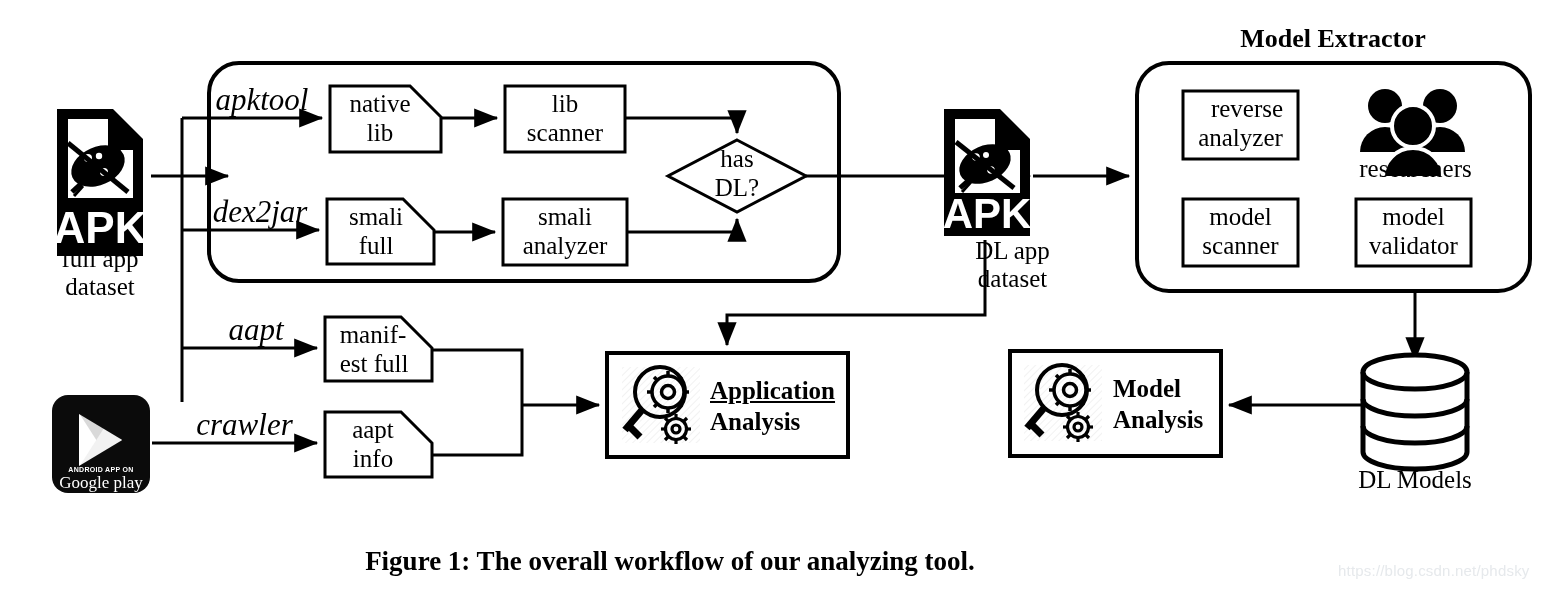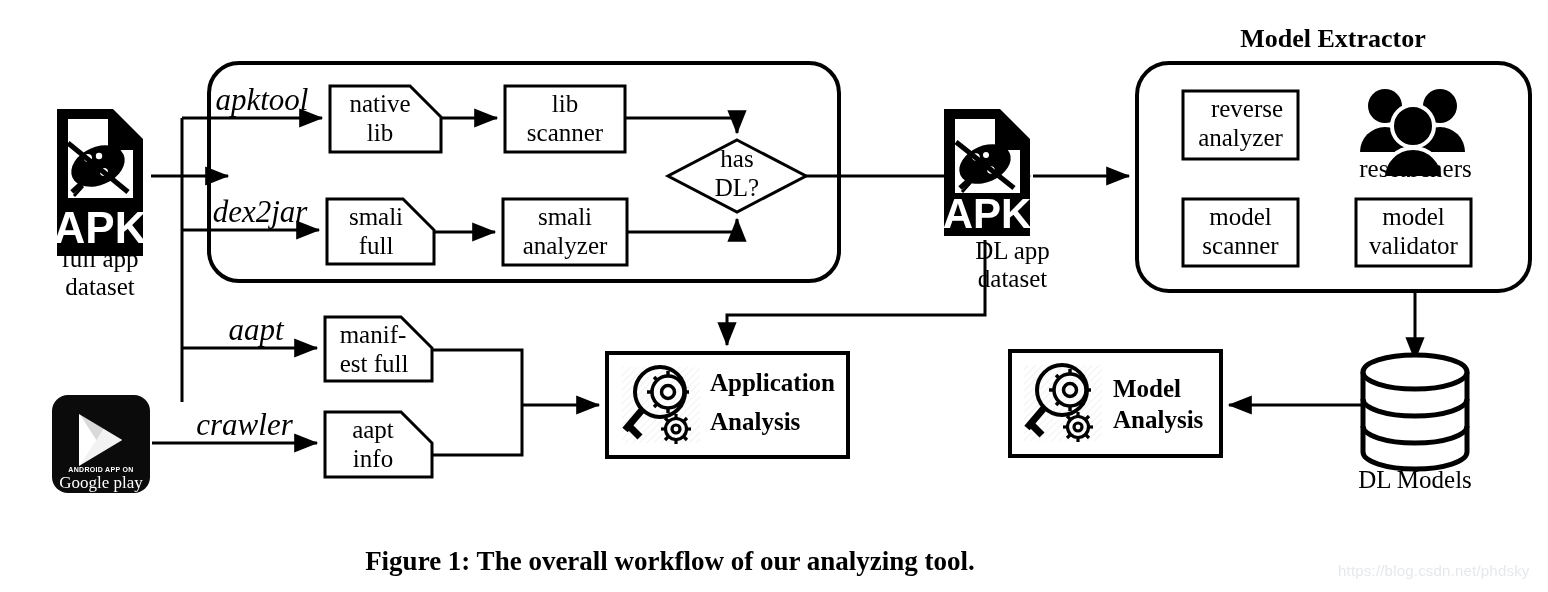--- a/index.html
+++ b/index.html
@@ -330,21 +330,21 @@
 
   <div class="txt node-label" style="left:697px; top:145px; width:80px;">has</div>
   <div class="txt node-label" style="left:697px; top:174px; width:80px;">DL?</div>
 
   <div class="txt node-label" style="left:324px; top:321px; width:98px;">manif-</div>
   <div class="txt node-label" style="left:322px; top:350px; width:104px;">est full</div>
 
   <div class="txt node-label" style="left:324px; top:416px; width:98px;">aapt</div>
   <div class="txt node-label" style="left:324px; top:445px; width:98px;">info</div>
 
-  <div class="txt analysis-label" style="left:710px; top:369px; width:150px;">Application</div>
+  <div class="txt analysis-label" style="left:710px; top:377px; width:150px;text-decoration:underline;">Application</div>
   <div class="txt analysis-label" style="left:710px; top:408px; width:150px;">Analysis</div>
 
   <div class="txt analysis-label" style="left:1113px; top:375px; width:140px;">Model</div>
   <div class="txt analysis-label" style="left:1113px; top:406px; width:140px;">Analysis</div>
 
   <div class="txt node-label" style="left:1183px; top:95px; width:128px;">reverse</div>
   <div class="txt node-label" style="left:1178px; top:124px; width:125px;">analyzer</div>
 
   <div class="txt node-label" style="left:1183px; top:203px; width:115px;">model</div>
   <div class="txt node-label" style="left:1180px; top:232px; width:121px;">scanner</div>

